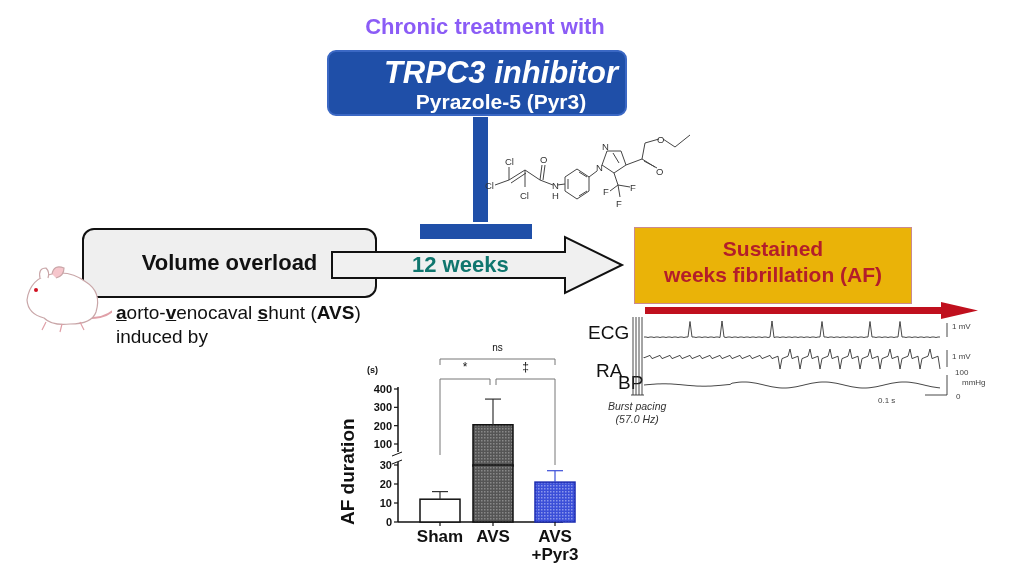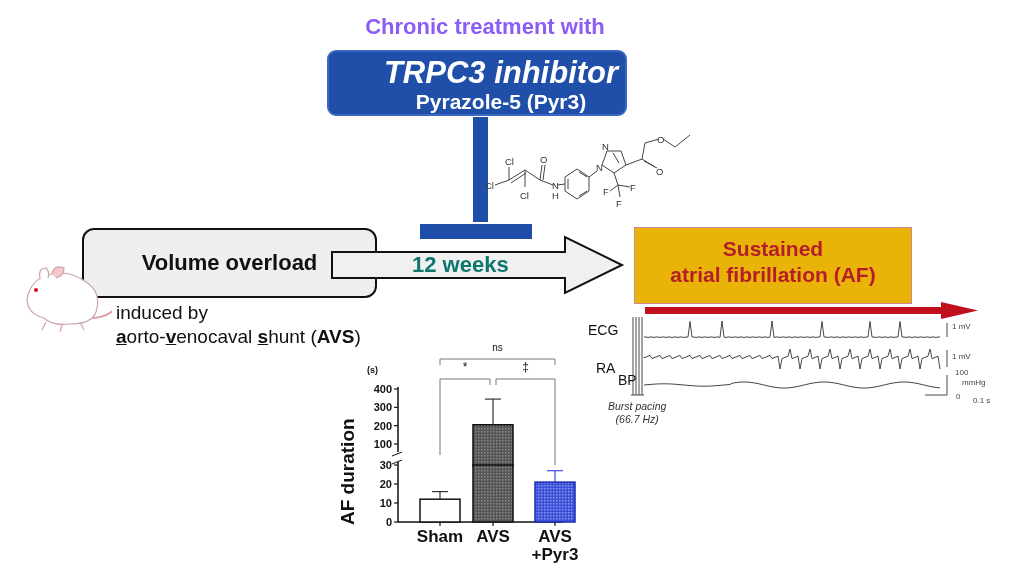--- a/index.html
+++ b/index.html
@@ -27,21 +27,21 @@
   #induced u { text-decoration:underline; font-weight:bold; }
 
   
   #weeks { left:412px; top:252px; font-size:22px; font-weight:bold; color:#0f766e; }
 
   
   #af-box { left:634px; top:227px; width:278px; height:77px; background:#eab308; border:1.5px solid #c98a90;
             border-radius:0; box-sizing:border-box; text-align:center; color:#b31e2a; font-weight:bold;
             font-size:21px; line-height:26px; padding-top:8px; }
 
-  .trace-label { font-size:14px; color:#111; }
+  .trace-label { font-size:19px; color:#111; }
   .tiny { font-size:8px; color:#444;text-align:center; }
   #burst { left:608px; top:400px; font-size:10.5px; color:#333; text-align:center; line-height:13px;font-style:italic; }
 
   .chart-text { font-family:"Liberation Sans", sans-serif; }
 </style>
 </head>
 <body>
 
 <div id="top-title" class="abs">Chronic treatment with</div>
 <div id="blue-box" class="abs">
@@ -112,34 +112,34 @@
     <path d="M60,58 Q88,60 96,44" fill="none" stroke="#e0a0a8" stroke-width="2"></path>
     <path d="M5,40 Q8,18 30,14 Q48,10 64,22 Q80,32 74,52 Q70,64 48,64 Q30,66 22,58 Q6,54 5,40 Z"></path>
     <path d="M18,18 Q16,8 24,8 Q28,12 26,18" fill="#ffffff"></path>
     <path d="M30,14 Q32,4 42,8 Q42,16 34,18" fill="#f6c6cc"></path>
     <path d="M24,62 l-4,8 M40,64 l-2,8 M58,62 l4,8" fill="none" stroke="#e0a0a8"></path>
   </g>
   <circle cx="14" cy="30" r="2" fill="#d01020"></circle>
 </svg>
 
 <div id="induced" class="abs">
-  <div>induced by</div>
   <div>
     <u>a</u><span>orto-</span><u>v</u><span>enocaval </span><u>s</u><span>hunt (</span><b>AVS</b><span>)</span>
   </div>
+  <div>induced by</div>
 </div>
 
 <svg class="abs" style="left:330px;top:234px" width="295" height="62">
   <polygon points="2,18 235,18 235,3 292,31 235,59 235,44 2,44" fill="#f0f0f0" stroke="#111" stroke-width="2"></polygon>
 </svg>
 <div id="weeks" class="abs">12 weeks</div>
 
 <div id="af-box" class="abs">
   <div>Sustained</div>
-  <div>atrial fibrillation (AF)</div>
+  <div>weeks fibrillation (AF)</div>
 </div>
 
 <svg class="abs" style="left:645px;top:300px" width="340" height="22">
   <rect x="0" y="7" width="298" height="7" fill="#c0101e"></rect>
   <polygon points="296,2 333,10.5 296,19" fill="#c0101e"></polygon>
 </svg>
 
 <div class="abs trace-label" style="left:588px;top:322px">ECG</div>
 <div class="abs trace-label" style="left:596px;top:360px">RA</div>
 <div class="abs trace-label" style="left:618px;top:372px">BP</div>
@@ -160,24 +160,24 @@
     <line x1="317" y1="35" x2="317" y2="52"></line>
     <line x1="317" y1="60" x2="317" y2="80"></line>
     <line x1="295" y1="80" x2="317" y2="80"></line>
   </g>
 </svg>
 <div class="abs tiny" style="left:952px;top:322px">1 mV</div>
 <div class="abs tiny" style="left:952px;top:352px">1 mV</div>
 <div class="abs tiny" style="left:955px;top:368px">100</div>
 <div class="abs tiny" style="left:962px;top:378px">mmHg</div>
 <div class="abs tiny" style="left:956px;top:392px">0</div>
-<div class="abs tiny" style="left:973px;top:396px">0.1 s</div>
+<div class="abs tiny" style="left:878px;top:396px">0.1 s</div>
 <div id="burst" class="abs">
   <div>Burst pacing</div>
-  <div>(66.7 Hz)</div>
+  <div>(57.0 Hz)</div>
 </div>
 
 <svg id="chart" class="abs" style="left:325px;top:335px" width="260" height="240">
     <defs>
       <pattern id="pat1" width="3" height="3" patternUnits="userSpaceOnUse">
         <rect width="3" height="3" fill="#555"></rect>
         <rect width="1.5" height="1.5" fill="#888"></rect>
       </pattern>
       <pattern id="pat2" width="3" height="3" patternUnits="userSpaceOnUse">
         <rect width="3" height="3" fill="#3b4fd8"></rect>

